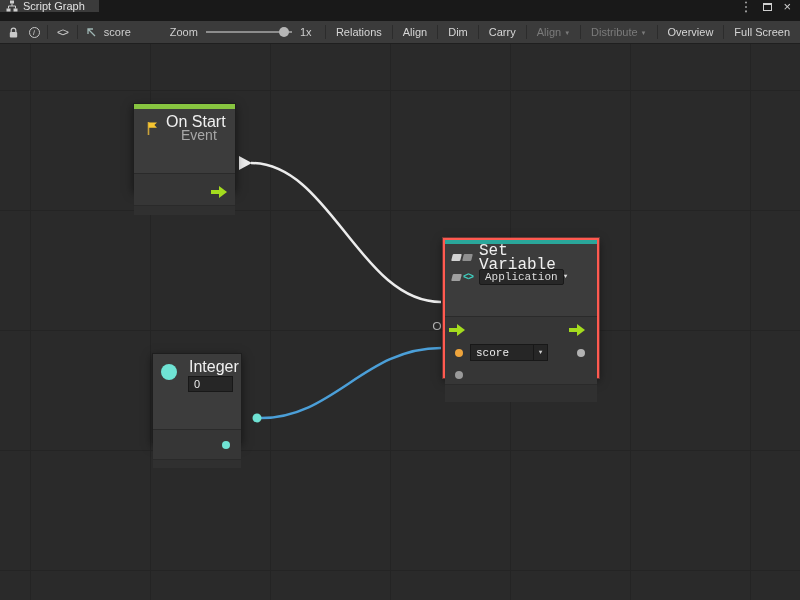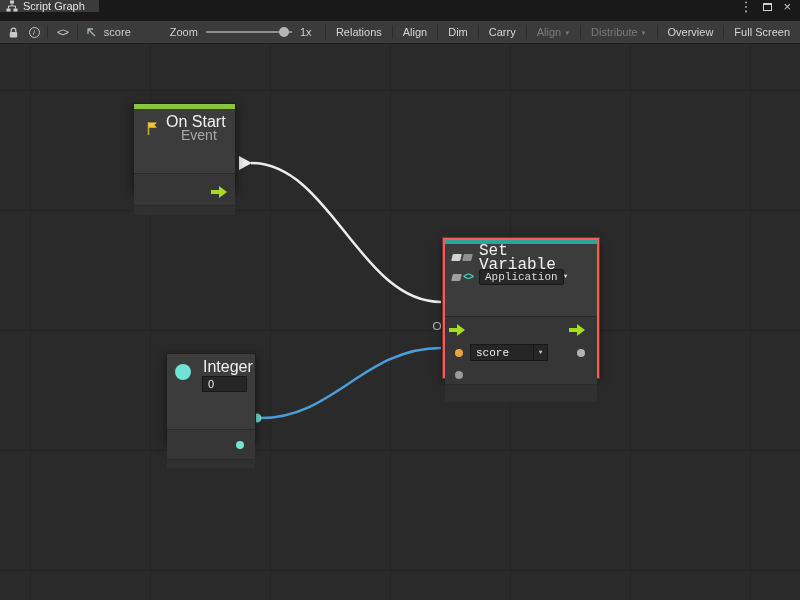--- a/index.html
+++ b/index.html
@@ -244,21 +244,21 @@
           <span>▼</span>
         </span>
       </span>
       <span class="dot" style="right:12px; top:32px; background:#b2b2b2;"></span>
 
       <span class="dot" style="left:10px; top:54px; background:#9a9a9a;"></span>
     </div>
     <div class="foot" style="height:18px;"></div>
   </div>
 
-  <div class="node" style="left:166px; top:309px; width:90px; height:90px;">
+  <div class="node" style="left:152px; top:309px; width:90px; height:90px;">
     <div class="hdr" style="height:49px;">
       <span style="position:absolute; left:8px; top:10px; width:16px; height:16px; border-radius:50%; background:#6fe3d4;"></span>
       <span class="t1" style="position:absolute; left:36px; top:6px;">Integer</span>
       <span class="fld" style="left:35px; top:22px; width:45px; height:16px;">
         <span>0</span>
       </span>
     </div>
     <div class="ports" style="height:30px;">
       <span class="dot" style="right:11px; top:11px; background:#6fe3d4;"></span>
     </div>

